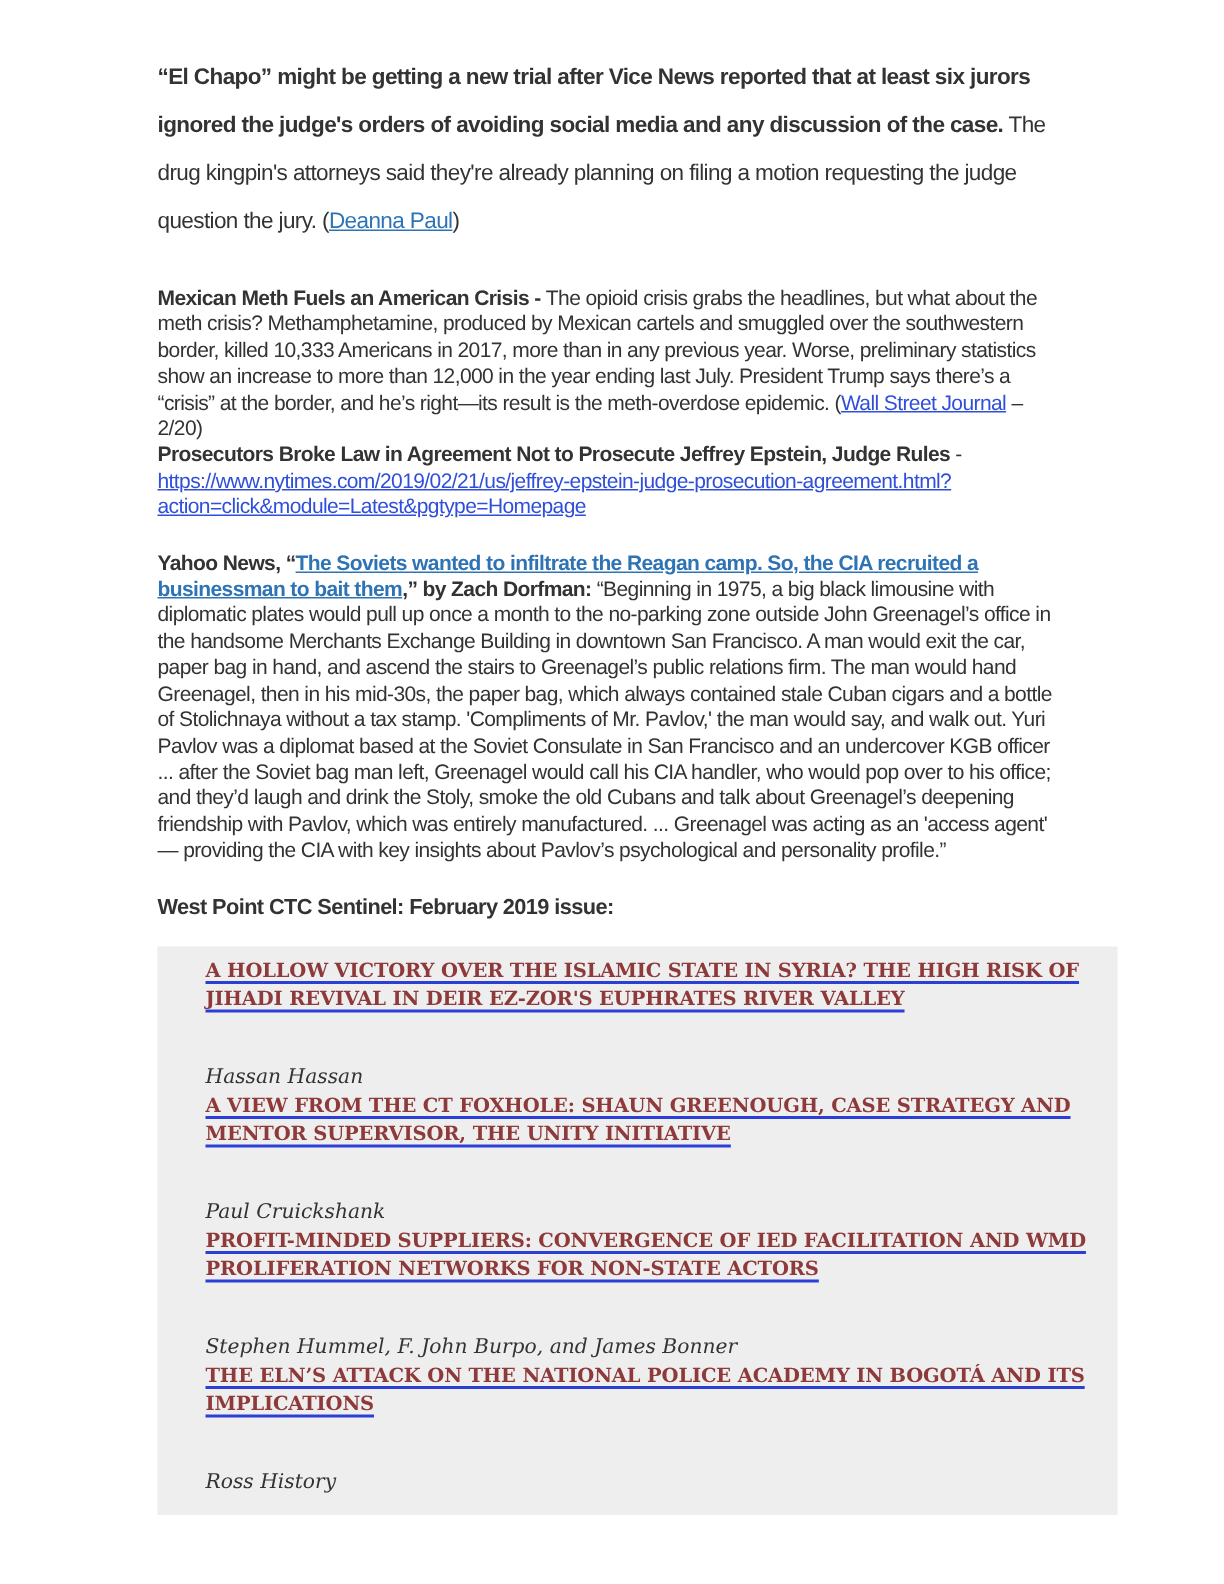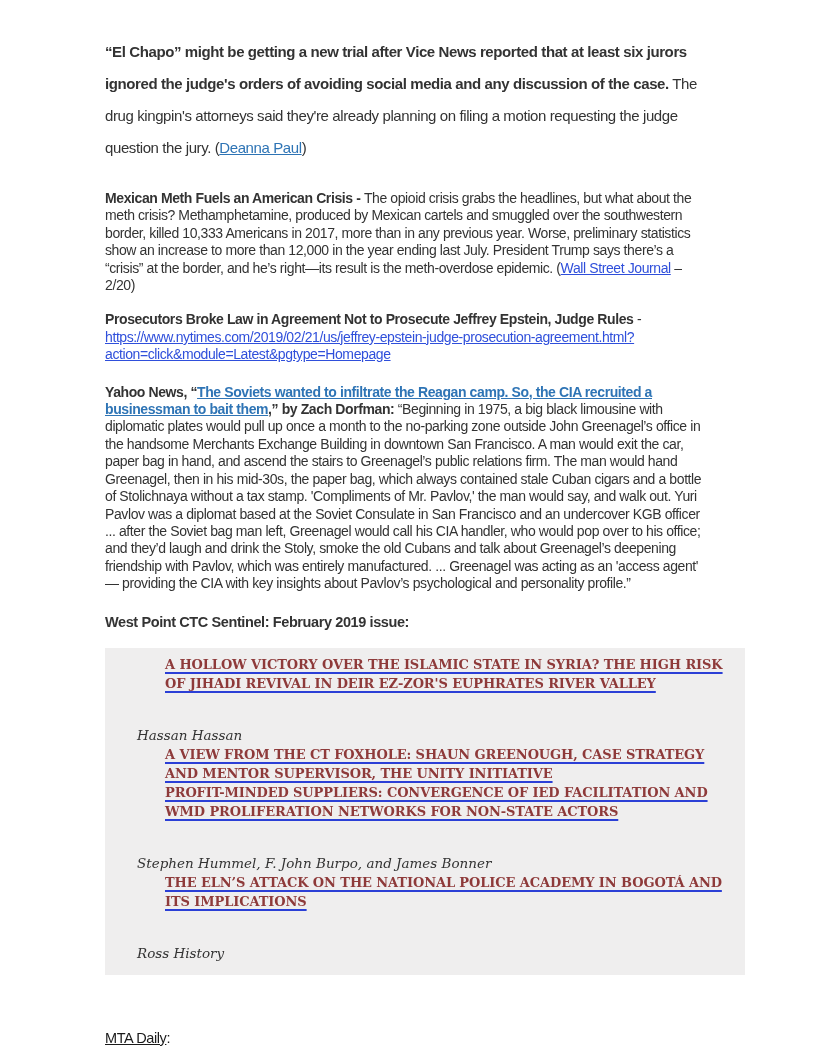--- a/index.html
+++ b/index.html
@@ -19,21 +19,21 @@
     line-height:17.4px;
     letter-spacing:-0.4px;
     margin:0;
   }
   .b { font-weight:bold; }
   .para-el-chapo {
     font-size:15px;
     line-height:32px;
     margin-bottom:26px;
   }
-  .para-meth   { margin-bottom:17px; }
+  .para-meth   { }
   .para-epstein{ margin-bottom:20px; overflow-wrap:break-word; }
   .para-yahoo  { margin-bottom:21px; }
   .soft-link {
     color:#2E74B5;
     text-decoration:underline;
     cursor:pointer;
   }
   .bright-link {
     color:#2F4FDB;
     text-decoration:underline;
@@ -60,21 +60,20 @@
     font-weight:bold;
     font-size:13px;
     line-height:19px;
     color:#8E3A3A;
     letter-spacing:-0.1px;
     text-decoration:underline;
     text-decoration-color:#2B3FD6;
     text-decoration-thickness:1.5px;
     text-underline-offset:2.5px;
     cursor:pointer;
-    margin-left:28px;
   }
   .sentinel-author {
     font-family:"DejaVu Serif", "Liberation Serif", serif;
     font-style:italic;
     font-size:13.5px;
     line-height:19px;
     color:#333333;
     margin-top:33px;
   }
   .mta-line {
@@ -111,20 +110,21 @@
 
   <p class="section-heading">West Point CTC Sentinel: February 2019 issue:</p>
 
   <div class="sentinel-box">
     <div class="sentinel-item">
       <a class="sentinel-title">A HOLLOW VICTORY OVER THE ISLAMIC STATE IN SYRIA? THE HIGH RISK OF JIHADI REVIVAL IN DEIR EZ-ZOR'S EUPHRATES RIVER VALLEY</a>
       <div class="sentinel-author">Hassan Hassan</div>
     </div>
     <div class="sentinel-item">
       <a class="sentinel-title">A VIEW FROM THE CT FOXHOLE: SHAUN GREENOUGH, CASE STRATEGY AND MENTOR SUPERVISOR, THE UNITY INITIATIVE</a>
+      <div class="sentinel-author">Paul Cruickshank</div>
     </div>
     <div class="sentinel-item">
       <a class="sentinel-title">PROFIT-MINDED SUPPLIERS: CONVERGENCE OF IED FACILITATION AND WMD PROLIFERATION NETWORKS FOR NON-STATE ACTORS</a>
       <div class="sentinel-author">Stephen Hummel, F. John Burpo, and James Bonner</div>
     </div>
     <div class="sentinel-item">
       <a class="sentinel-title">THE ELN’S ATTACK ON THE NATIONAL POLICE ACADEMY IN BOGOTÁ AND ITS IMPLICATIONS</a>
       <div class="sentinel-author">Ross History</div>
     </div>
   </div>

